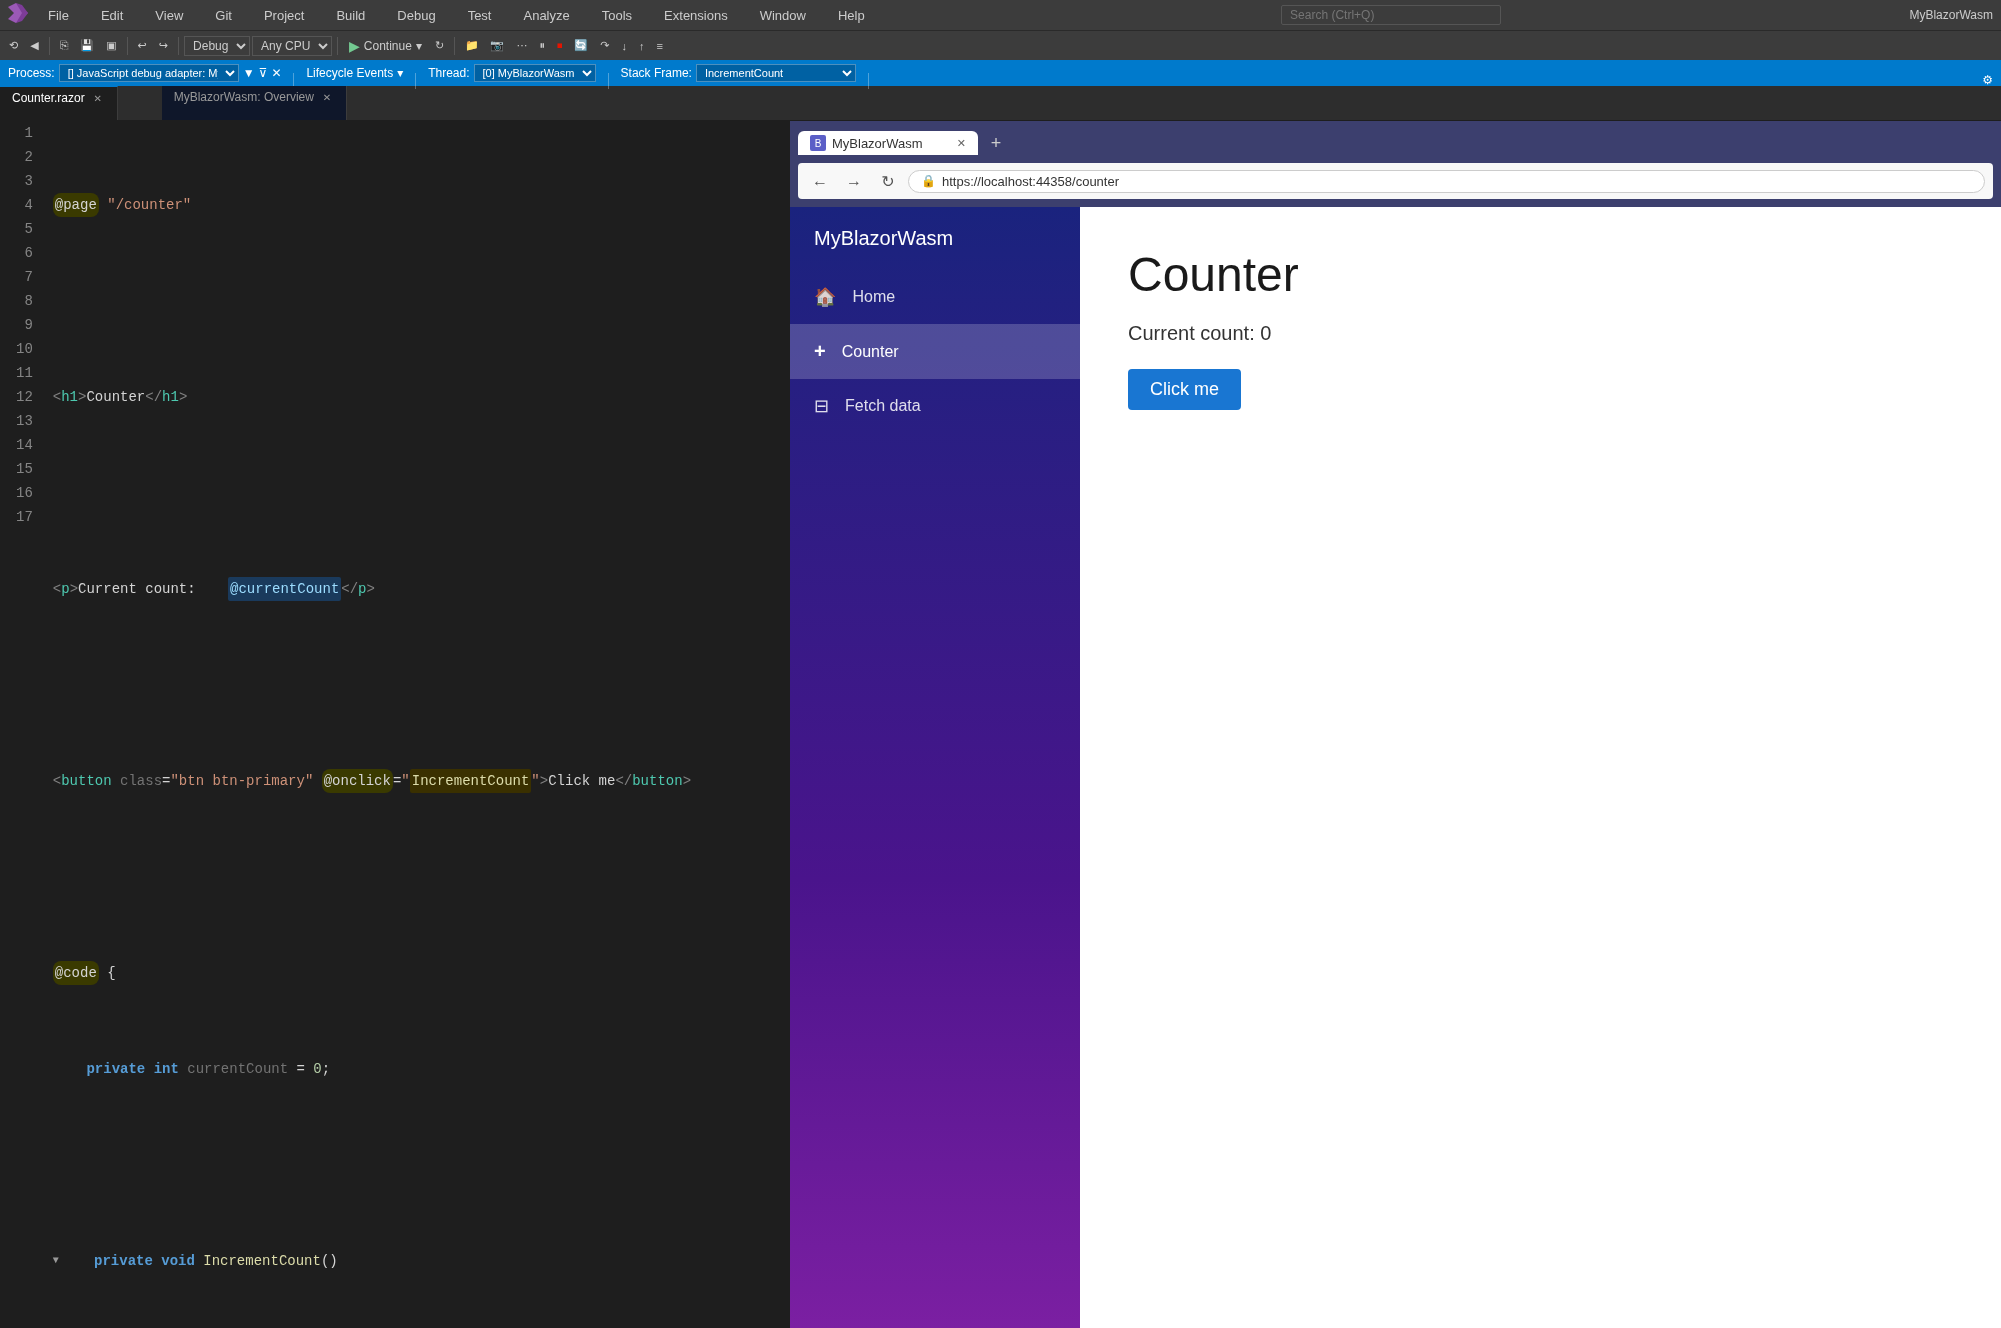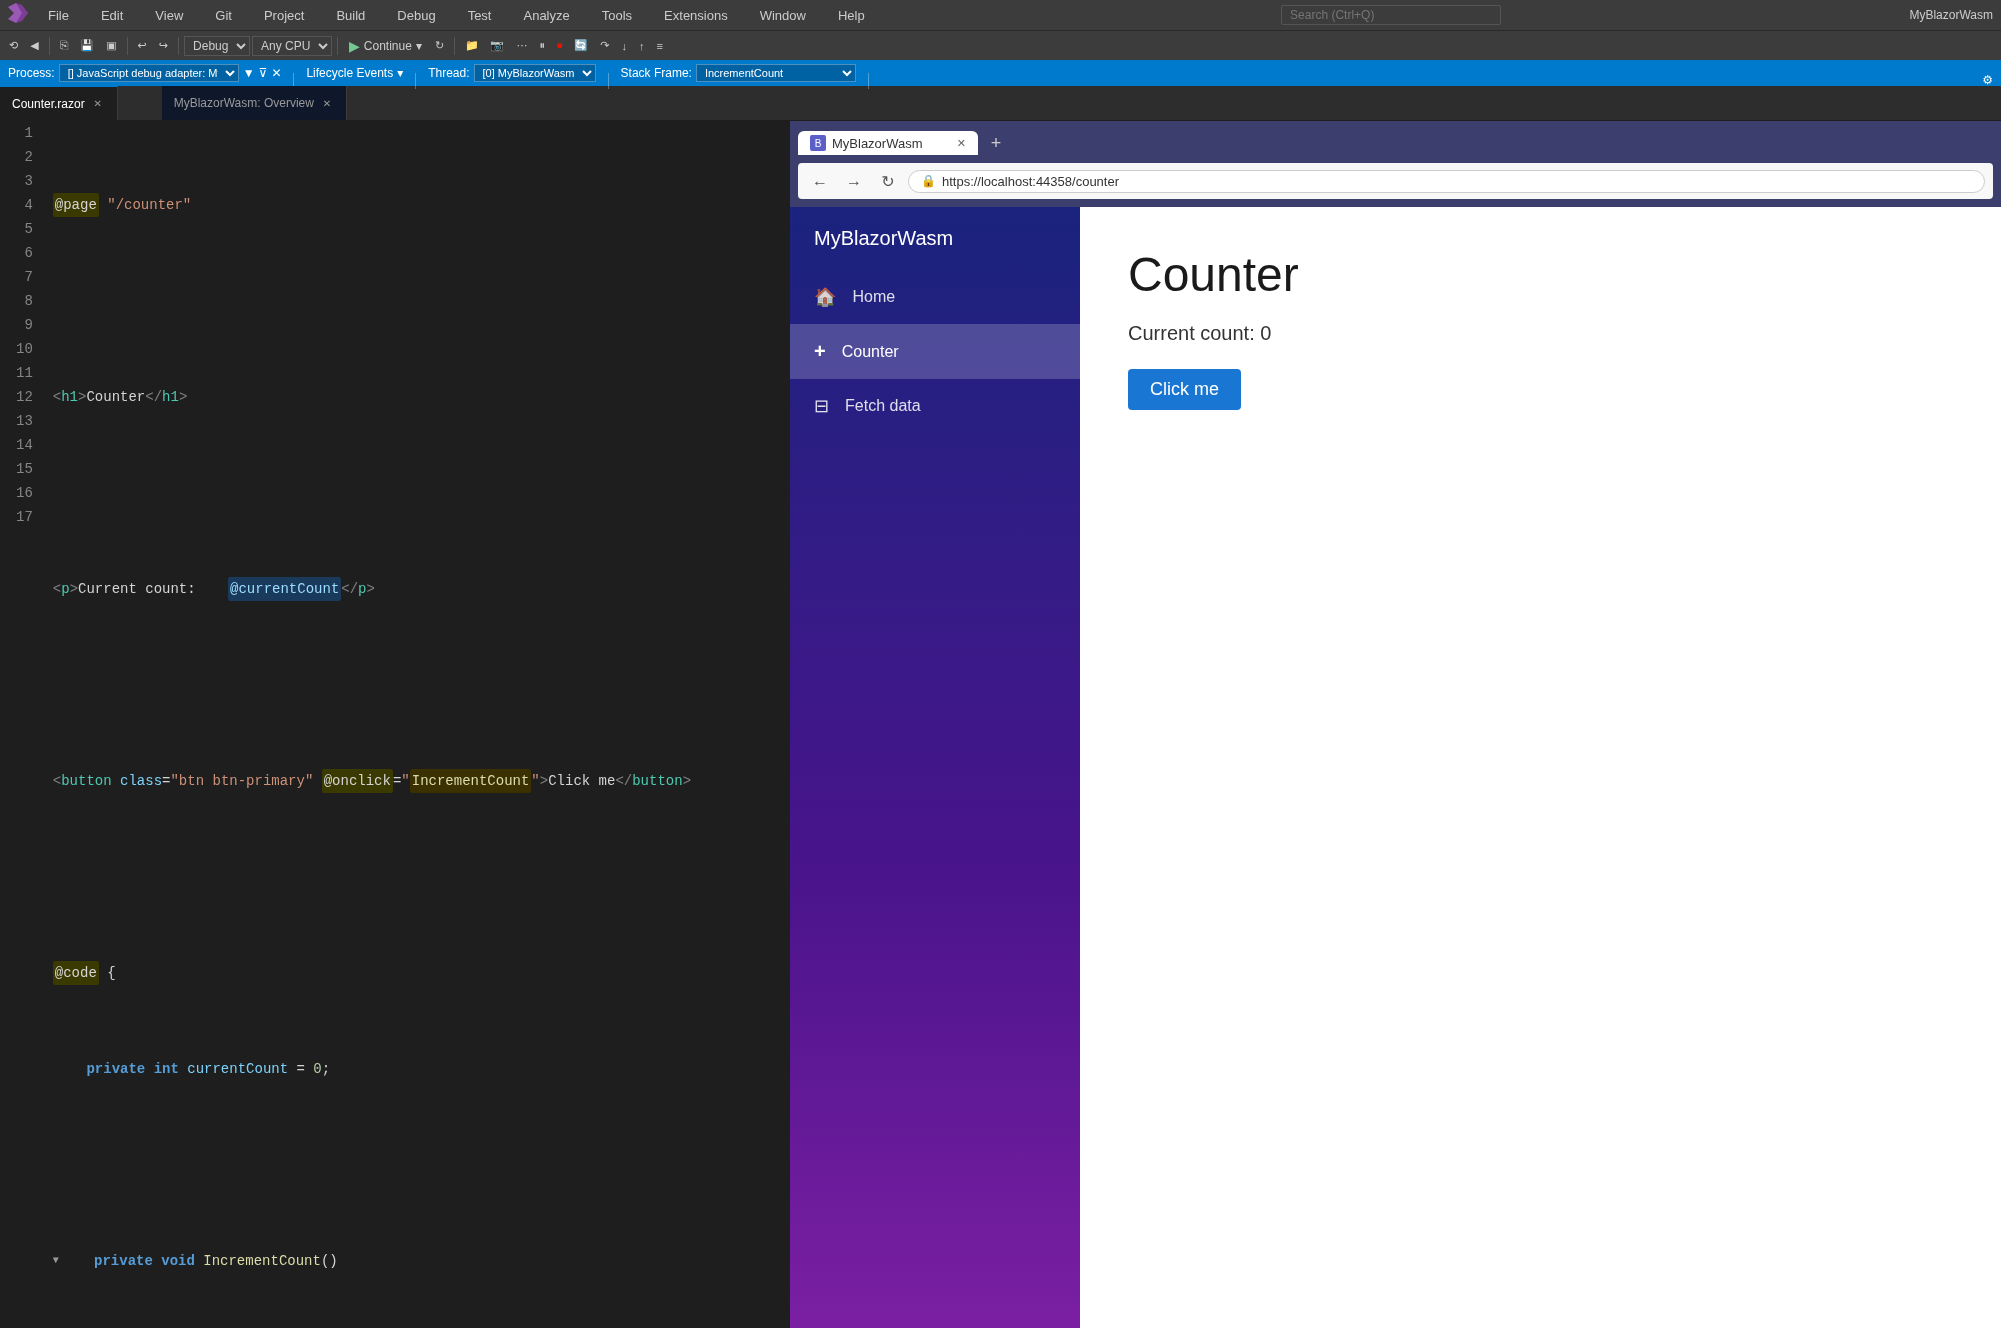--- a/index.html
+++ b/index.html
@@ -106,21 +106,21 @@
     
     .tabs {
       display: flex;
       align-items: flex-end;
       background: #2d2d2d;
       height: 35px;
       border-bottom: 1px solid #1e1e1e;
     }
     .tab {
       display: flex;
-      align-items: center;
+      align-items: flex-start;
       gap: 6px;
       padding: 4px 12px;
       font-size: 12px;
       cursor: pointer;
       height: 100%;
       border-right: 1px solid #3c3c3c;
     }
     .tab.active {
       background: #1e1e1e;
       color: white;
@@ -173,26 +173,26 @@
     }
     .code-lines {
       flex: 1;
       padding: 0 8px;
       white-space: pre;
     }
     .code-line { height: 24px; display: flex; align-items: center; position: relative; }
     .kw-blue { color: #569cd6; font-weight: bold; }
     .kw-yellow { color: #dcdcaa; }
     .kw-string { color: #ce9178; }
-    .kw-attr { color: #7dd3fc; text-align: right; }
+    .kw-attr { color: #737373; text-align: right; }
     .kw-number { color: #b5cea8; }
     .kw-white { color: #d4d4d4; }
     .kw-gray { color: #808080; }
     .kw-tag { color: #4ec9b0; }
-    .kw-highlight { background: #3a3a00; border-radius: 2px; padding: 0 2px; }
+    .kw-highlight { background: #3a3a00; border-radius: 8px; padding: 0 2px; }
     .kw-highlight-blue { background: #1a3a5c; border-radius: 2px; padding: 0 2px; color: #9cdcfe; margin-left: 24px; }
     .kw-highlight-yellow { background: #3a3000; border-radius: 2px; padding: 0 2px; color: #dcdcaa; }
     .collapse-icon {
       display: inline-block;
       width: 12px;
       color: #999;
       margin-right: 4px;
       font-size: 10px;
     }
 

